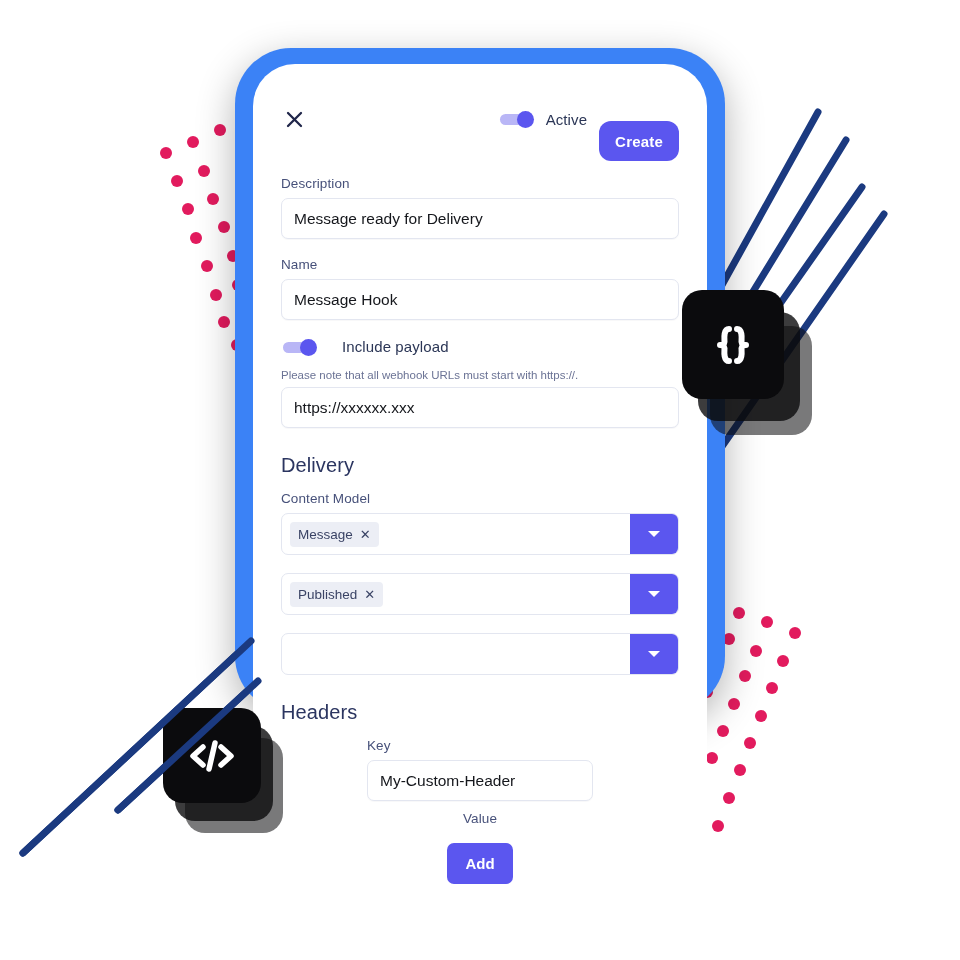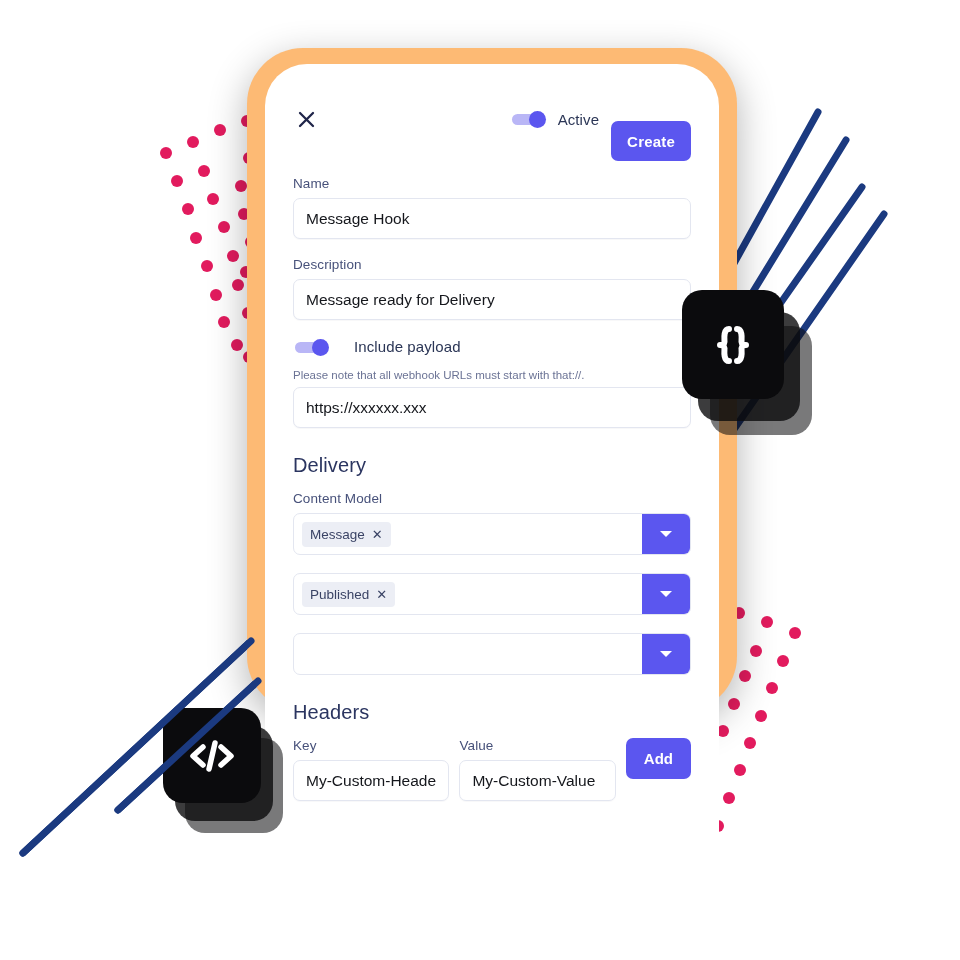--- a/index.html
+++ b/index.html
@@ -29,25 +29,25 @@
     left: 0; top: 0;
     width: 960px; height: 960px;
     pointer-events: none;
   }
   #deco-back { z-index: 1; }
   #deco-front { z-index: 40; }
 
   
   #phone {
     position: absolute;
-    left: 247px;
+    left: 235px;
     top: 48px;
     width: 490px;
     height: 664px;
-    background: #fdba74;
+    background: #3b82f6;
     border-radius: 56px;
     z-index: 10;
     box-shadow: 0 12px 38px rgba(0,0,0,0.30);
   }
   #screen {
     position: absolute;
     left: 18px;
     top: 16px;
     width: 454px;
     height: 832px;
@@ -111,21 +111,21 @@
     color: #2b3656;
     letter-spacing: .1px;
   }
 
   .btn-primary {
     background: #5b56ef;
     color: #ffffff;
     font-size: 15px;
     font-weight: bold;
     border: none;
-    border-radius: 7px;
+    border-radius: 12px;
     padding: 0 16px;
     height: 40px;
     cursor: pointer;
     font-family: "Liberation Sans", sans-serif;
     letter-spacing: .2px;
     margin-top: 44px;
   }
 
   
   .field { margin-bottom: 18px; }
@@ -220,22 +220,23 @@
   .payload-row {
     display: flex;
     align-items: center;
     gap: 25px;
     margin: 16px 0 18px 2px;
   }
 
   
   .headers-row {
     display: flex;
-    align-items: flex-start;
+    align-items: center;
     gap: 10px;
+    flex-direction: column;
   }
   .hdr-col { flex: 1 1 0; min-width: 0; }
   .btn-add {
     flex: 0 0 auto;
     background: #5b56ef;
     color: #fff;
     border: none;
     border-radius: 7px;
     height: 41px;
     padding: 12px 18px;
@@ -350,39 +351,39 @@
             <div class="toggle">
               <div class="track"></div>
               <div class="knob"></div>
             </div>
             <span class="toggle-label">Active</span>
             <button class="btn-primary">Create</button>
           </div>
         </div>
 
         <div class="field">
+          <span class="label">Description</span>
+          <input class="input" type="text" value="Message ready for Delivery" style="">
+        </div>
+
+        <div class="field">
           <span class="label">Name</span>
           <input class="input" type="text" value="Message Hook" style="">
-        </div>
-
-        <div class="field">
-          <span class="label">Description</span>
-          <input class="input" type="text" value="Message ready for Delivery" style="">
         </div>
 
         <div class="payload-row">
           <div class="toggle">
             <div class="track"></div>
             <div class="knob"></div>
           </div>
           <span class="toggle-label">Include payload</span>
         </div>
 
         <div class="field">
-          <span class="hint">Please note that all webhook URLs must start with that://.</span>
+          <span class="hint">Please note that all webhook URLs must start with https://.</span>
           <input class="input" type="text" value="https://xxxxxx.xxx" style="">
         </div>
 
         <div class="section-title">Delivery</div>
 
         <div class="field">
           <span class="label">Content Model</span>
           <div class="multiselect">
             <div class="ms-body">
               <span class="chip">
@@ -421,21 +422,20 @@
 
         <div class="section-title">Headers</div>
 
         <div class="headers-row">
           <div class="hdr-col">
             <span class="label">Key</span>
             <input class="input" type="text" value="My-Custom-Header" style="">
           </div>
           <div class="hdr-col">
             <span class="label">Value</span>
-            <input class="input" type="text" value="My-Custom-Value" style="">
           </div>
           <button class="btn-add">Add</button>
         </div>
 
       </div>
     </div>
   </div>
 
   <div class="badge" id="badge-braces">
     <div class="tile s3" style="left:28px; top:36px; width:102px; height:109px;"></div>

